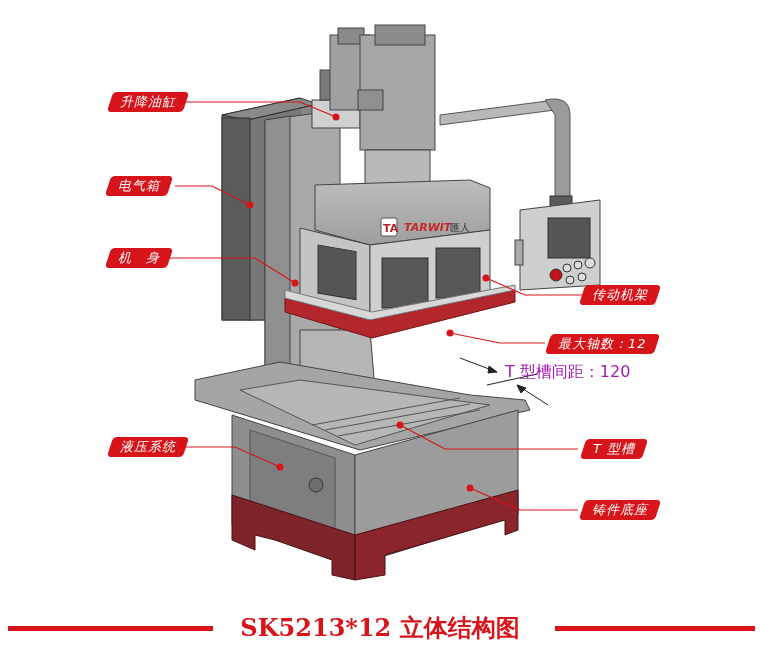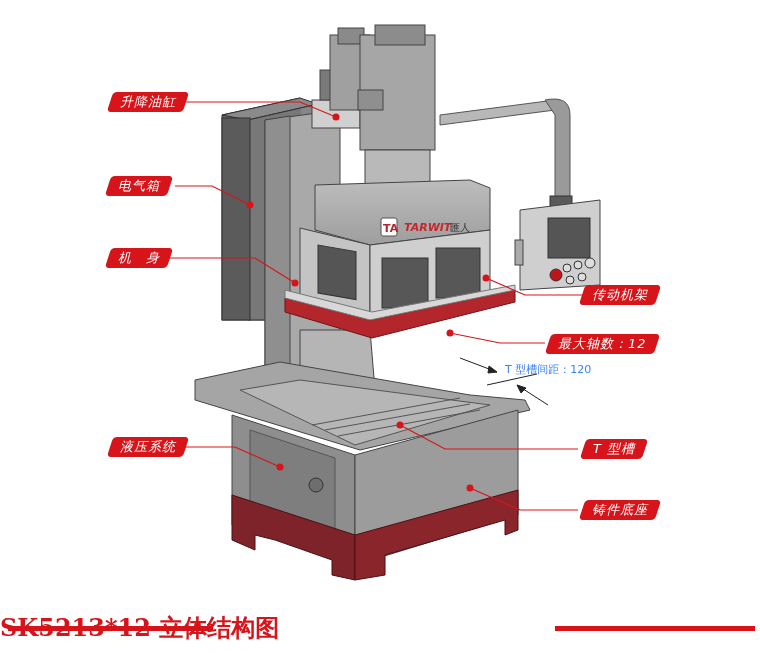--- a/index.html
+++ b/index.html
@@ -4,23 +4,23 @@
 <style>
   html, body { margin:0; padding:0; background:#ffffff; }
   body { width:760px; height:670px; position:relative; overflow:hidden; font-family:"DejaVu Sans", sans-serif; }
   #stage { position:absolute; left:0; top:0; width:760px; height:670px; }
   .tag {
     position:absolute; height:20px; line-height:20px; color:#fff; font-size:13px; font-style:italic;
     font-family:"DejaVu Sans", sans-serif; padding:0 10px; white-space:nowrap;
     background:#d7141a; transform:skewX(-18deg); border-radius:4px;
   }
   .tag span { display:inline-block; transform:skewX(18deg); letter-spacing:1px; }
-  .dim-text { position:absolute; font-size:11px; color:#3b82f6; font-family:"DejaVu Sans", sans-serif; white-space:nowrap; }
+  .dim-text { position:absolute; font-size:16px; color:#a21caf; font-family:"DejaVu Sans", sans-serif; white-space:nowrap; }
   .title {
-    position:absolute; left:0; top:612px; width:760px; text-align:left;
+    position:absolute; left:0; top:612px; width:760px; text-align:center;
     font-family:"DejaVu Serif", serif; font-weight:bold; font-size:24px; color:#d7141a;
   }
   .title-line { position:absolute; top:626px; height:5px; background:#d7141a; }
 </style>
 </head>
 <body>
 
 <div id="stage">
   <svg width="760" height="670" viewBox="0 0 760 670" style="position:absolute;left:0;top:0">
     <defs>

